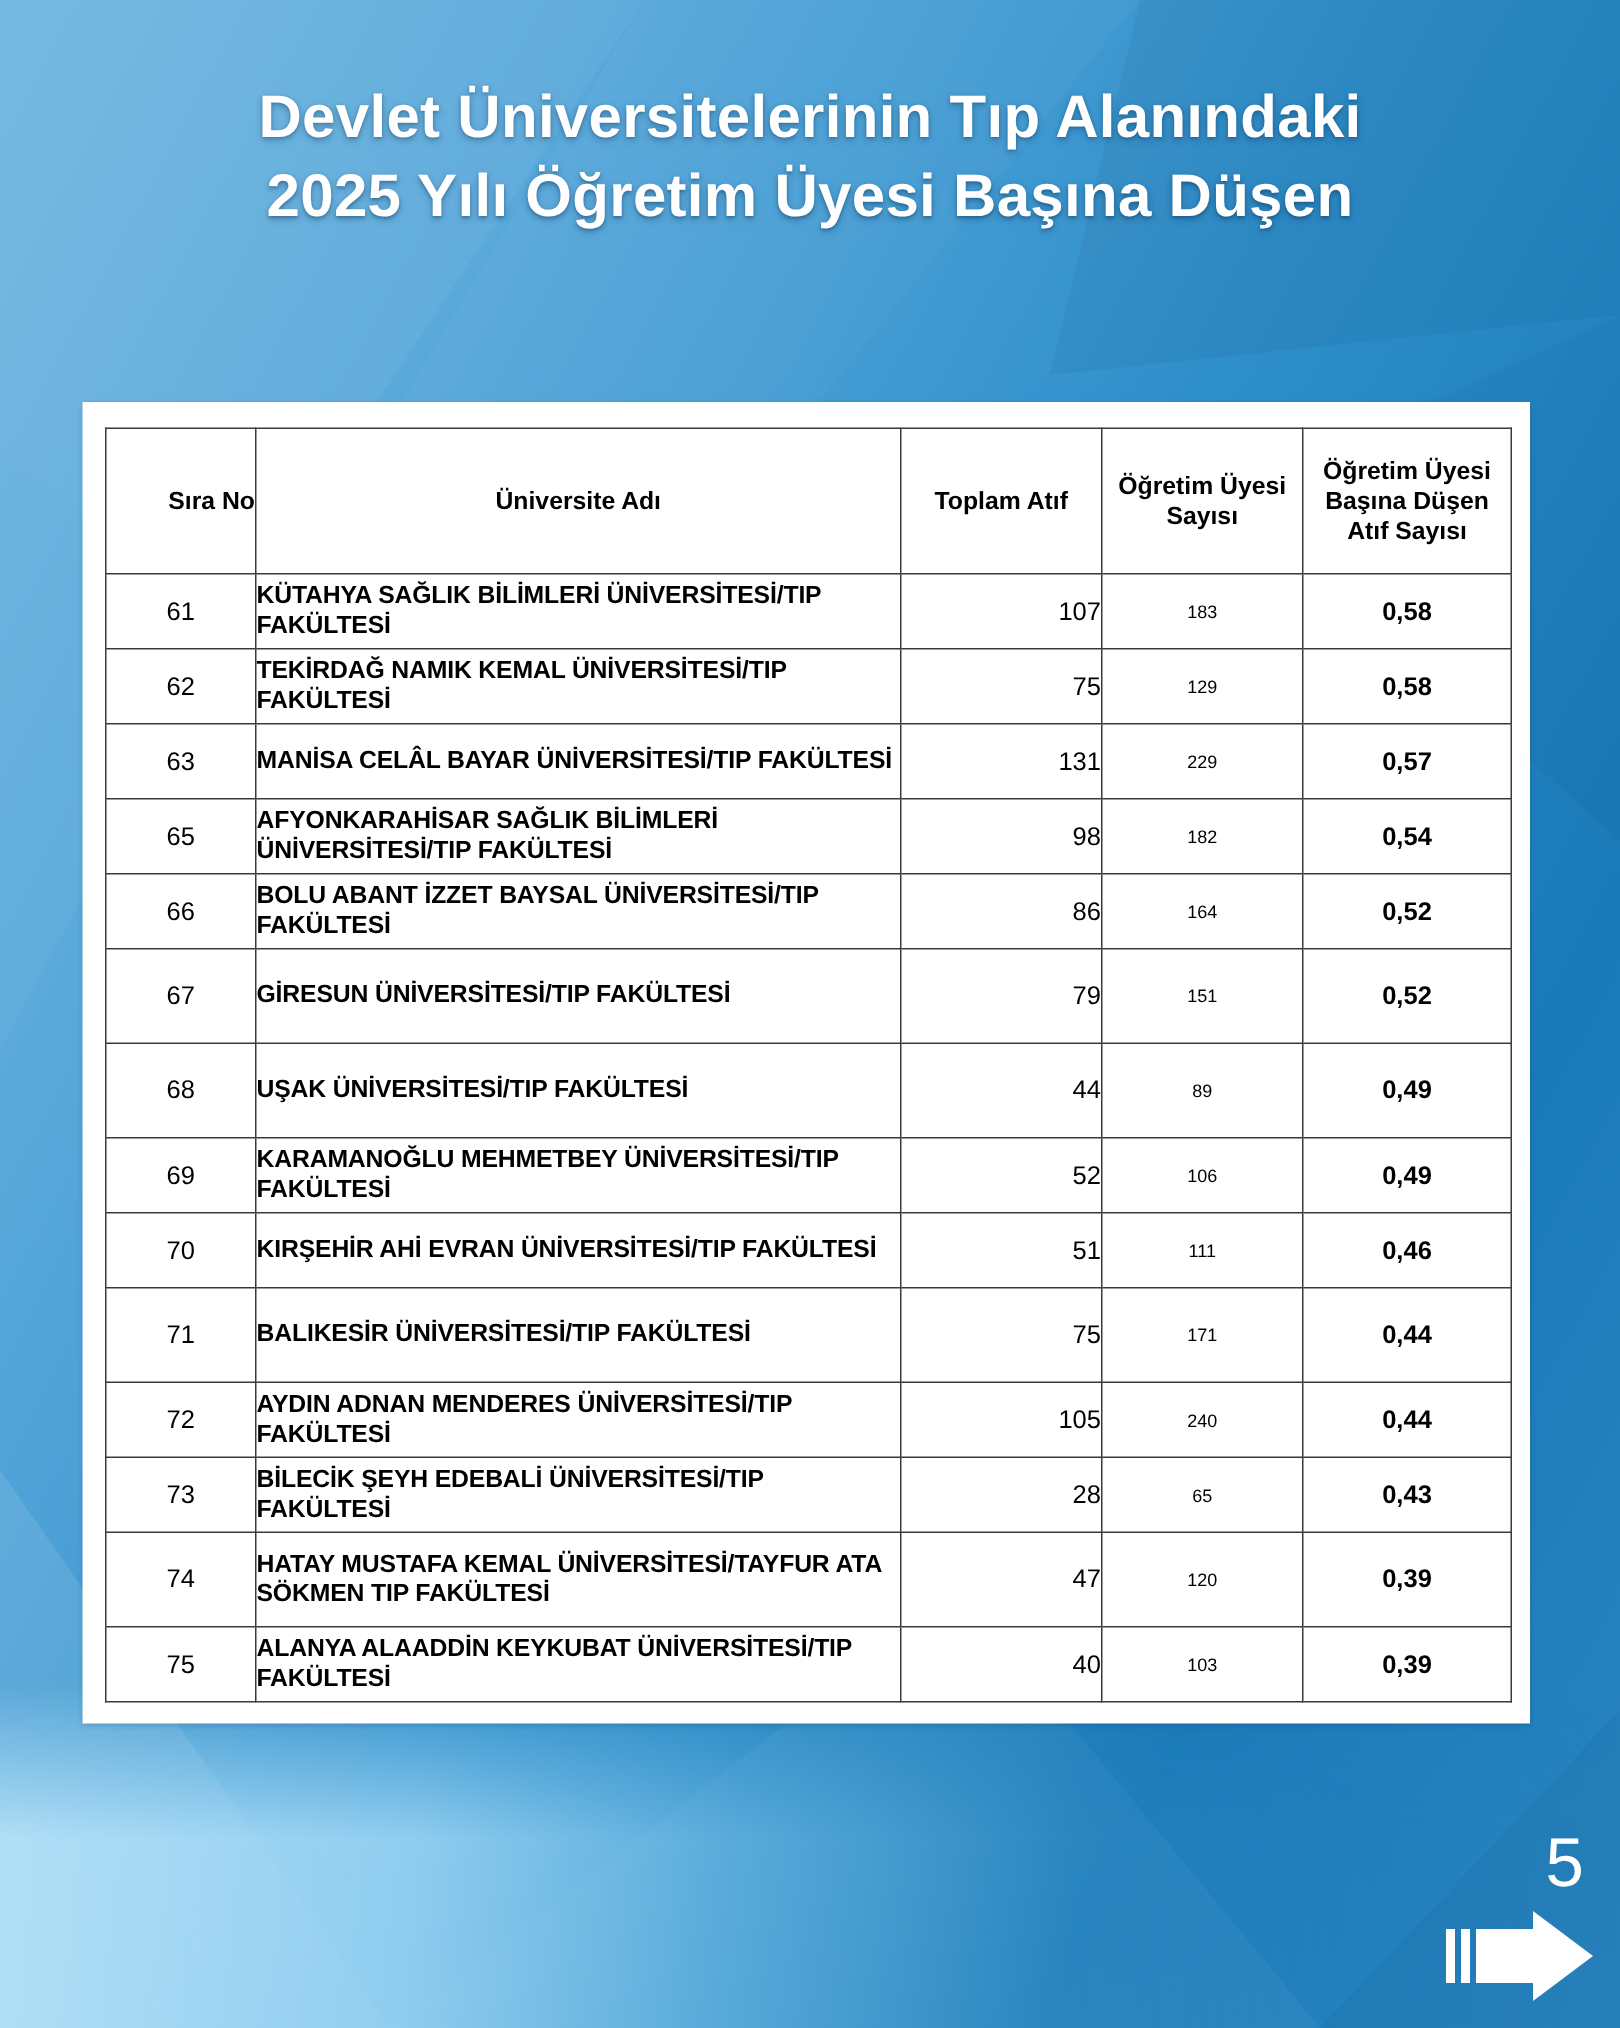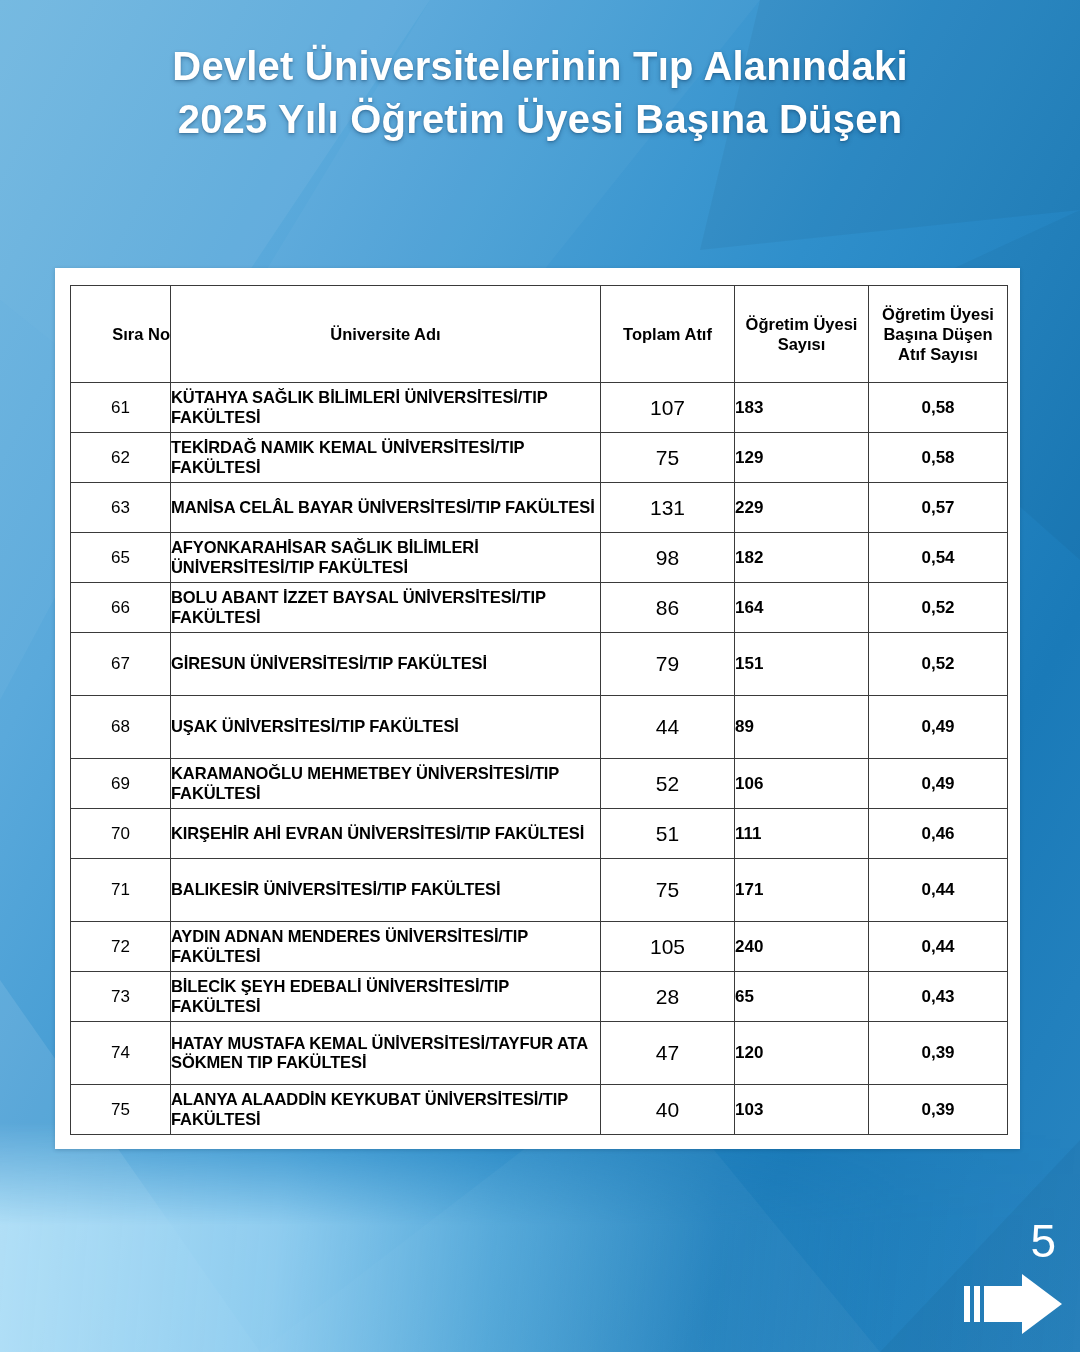--- a/index.html
+++ b/index.html
@@ -43,21 +43,21 @@
                       rgba(45,140,200,.05) 82%, rgba(40,135,196,0) 100%);
     -webkit-mask-image: linear-gradient(to top, #000 0%, #000 55%, transparent 100%);
             mask-image: linear-gradient(to top, #000 0%, #000 55%, transparent 100%);
   }
 
   
   #title {
     position: absolute;
     left: 0;
     right: 0;
-    top: 40px;
+    top: 52px;
     z-index: 5;
     text-align: center;
     color: #ffffff;
     font-size: 40px;
     font-weight: bold;
     line-height: 1.33;
     letter-spacing: .2px;
     text-shadow: 0 2px 5px rgba(0,40,80,.30), 0 1px 2px rgba(0,30,60,.25);
     padding: 0 40px;
     box-sizing: border-box;
@@ -117,27 +117,28 @@
     margin-left: 35px;
   }
   td.d-name {
     text-align: left;
     font-weight: bold;
     line-height: 1.18;
     padding: 5px 6px 5px 11px;
     letter-spacing: -.1px;
   }
   td.d-total {
+    text-align: right;
+    font-weight: normal;
+    font-size: 17px;
+  }
+  td.d-fac {
     text-align: center;
     font-weight: normal;
-    font-size: 21px;
-  }
-  td.d-fac {
-    font-weight: bold;
-    font-size: 17px;
+    font-size: 12px;
   }
   td.d-ratio {
     text-align: center;
     font-weight: bold;
     font-size: 17px;
   }
   tbody tr.lines1 td { height: 62px; }
   tbody tr.lines2 td { height: 49px; }
   tbody tr.lines3 td { height: 62px; }
 

